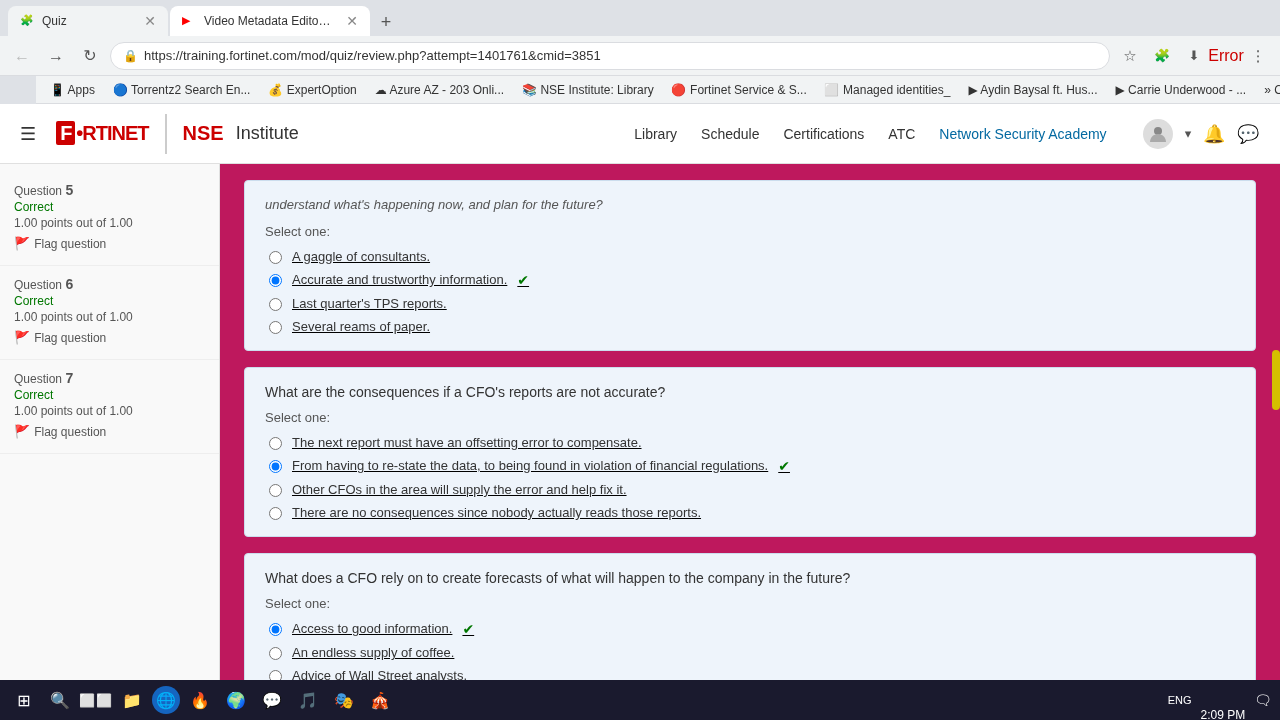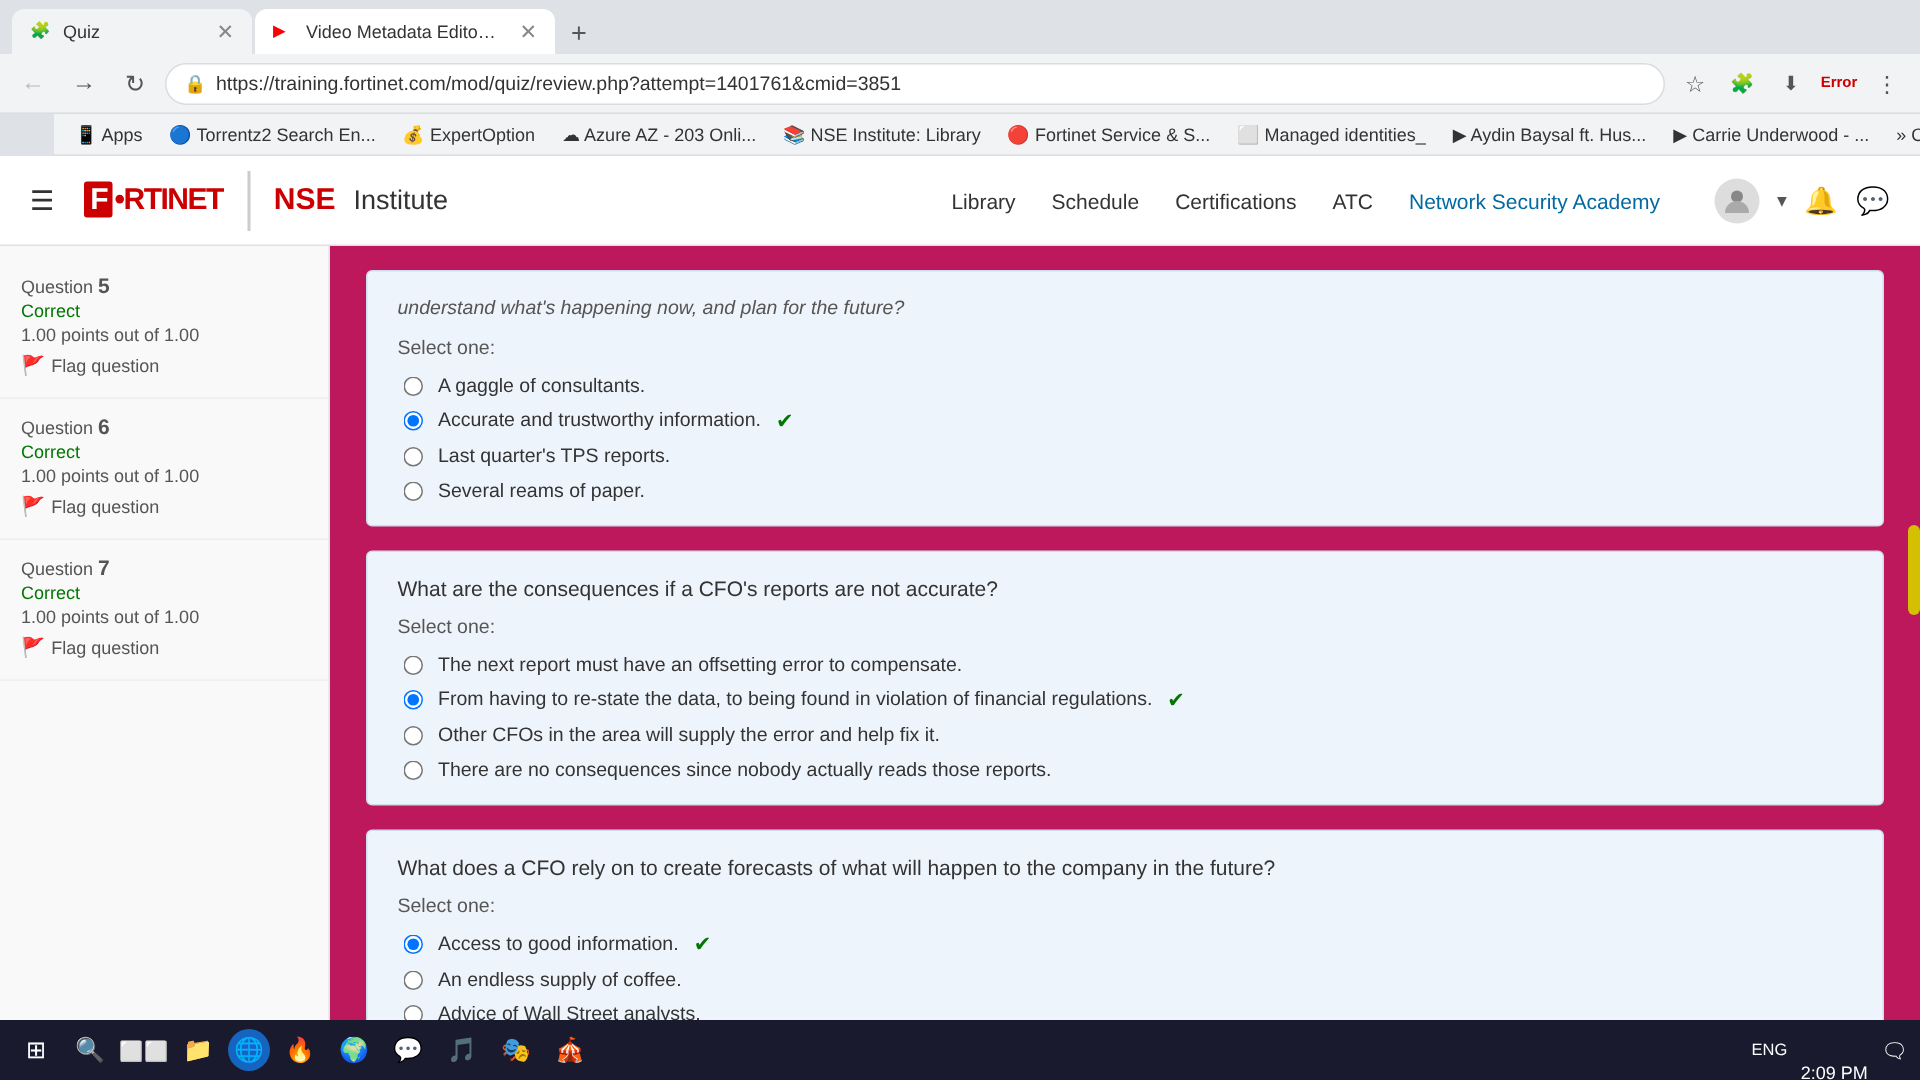--- a/index.html
+++ b/index.html
@@ -54,21 +54,21 @@
     .question-block { padding: 10px 14px; border-bottom: 1px solid #eee; }
     .question-label { font-size: 12px; color: #555; margin-bottom: 2px; }
     .correct-label { font-size: 12px; color: #007700; }
     .points-label { font-size: 12px; color: #555; margin: 2px 0; }
     .flag-question { display: flex; align-items: center; gap: 4px; font-size: 12px; color: #555; cursor: pointer; padding: 4px 0; }
     .flag-icon { font-size: 13px; }
 
     .content-area { flex: 1; overflow-y: auto; padding: 16px 24px; background: #be185d; }
     .question-text { font-size: 14px; color: #333; margin-bottom: 10px; }
     .select-one { font-size: 13px; color: #555; margin-bottom: 10px; }
-    .options { display: flex; flex-direction: column; gap: 8px; padding-left: 4px; }
+    .options { display: flex; flex-direction: column; gap: 8px; padding-left: 4px; text-decoration: underline; }
     .option { display: flex; align-items: flex-start; gap: 10px; font-size: 13px; color: #333; }
     .option input[type="radio"] { margin-top: 2px; flex-shrink: 0; }
     .correct-mark { color: #007700; font-size: 14px; }
 
     .question-card { background: #eef4fb; border: 1px solid #ccdded; border-radius: 4px; padding: 16px 20px; margin-bottom: 16px; }
 
     
     .content-area::-webkit-scrollbar { width: 8px; }
     .content-area::-webkit-scrollbar-track { background: #f1f1f1; }
     .content-area::-webkit-scrollbar-thumb { background: #c8c8c8; }
@@ -102,21 +102,21 @@
     <button class="nav-btn">→</button>
     <button class="nav-btn">↻</button>
     <div class="address-bar">
       <span class="lock">🔒</span>
       <span class="address-text">https://training.fortinet.com/mod/quiz/review.php?attempt=1401761&amp;cmid=3851</span>
     </div>
     <div class="nav-actions">
       <button class="nav-action-btn">☆</button>
       <button class="nav-action-btn" style="font-size:13px;">🧩</button>
       <button class="nav-action-btn" style="font-size:13px;">⬇</button>
-      <button class="nav-action-btn" style="color:#c00; font-size:10px; font-weight:bold;">Error</button>
+      <button class="nav-action-btn" style="color:#c00; font-size:16px; font-weight:normal;">Error</button>
       <button class="nav-action-btn">⋮</button>
     </div>
   </div>
 
   <div class="bookmarks-bar">
     <span class="bookmark-item">📱 Apps</span>
     <span class="bookmark-item">🔵 Torrentz2 Search En...</span>
     <span class="bookmark-item">💰 ExpertOption</span>
     <span class="bookmark-item">☁ Azure AZ - 203 Onli...</span>
     <span class="bookmark-item">📚 NSE Institute: Library</span>

